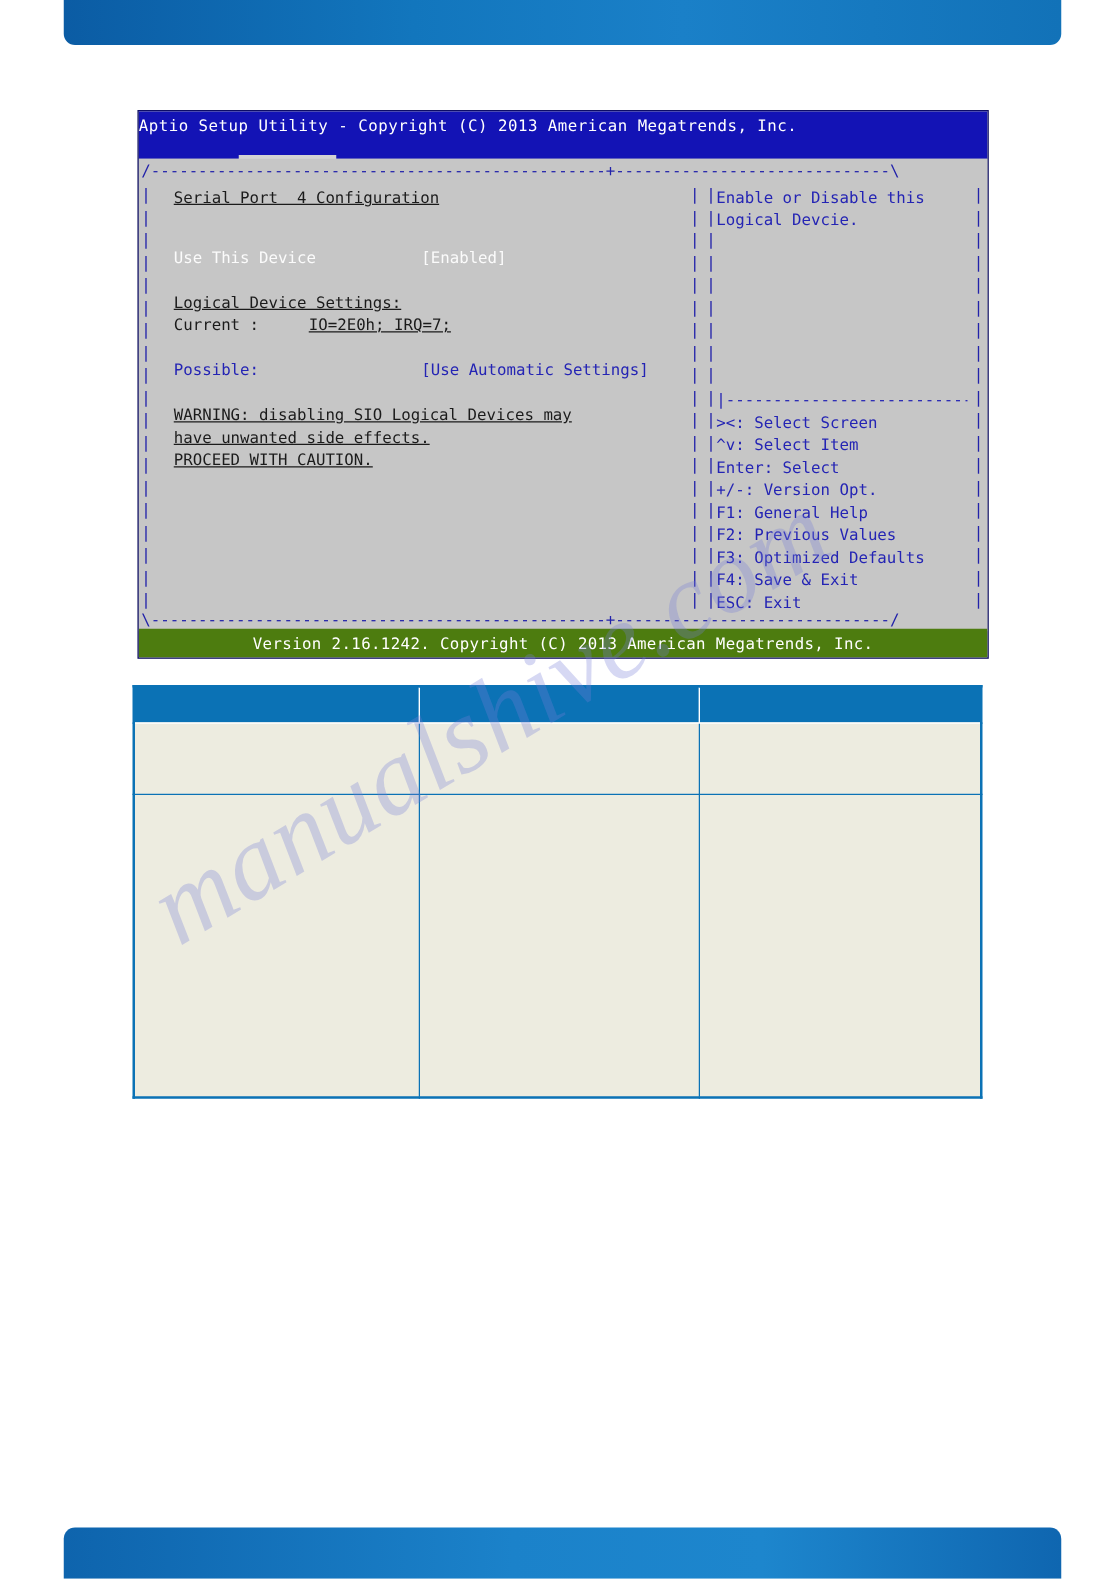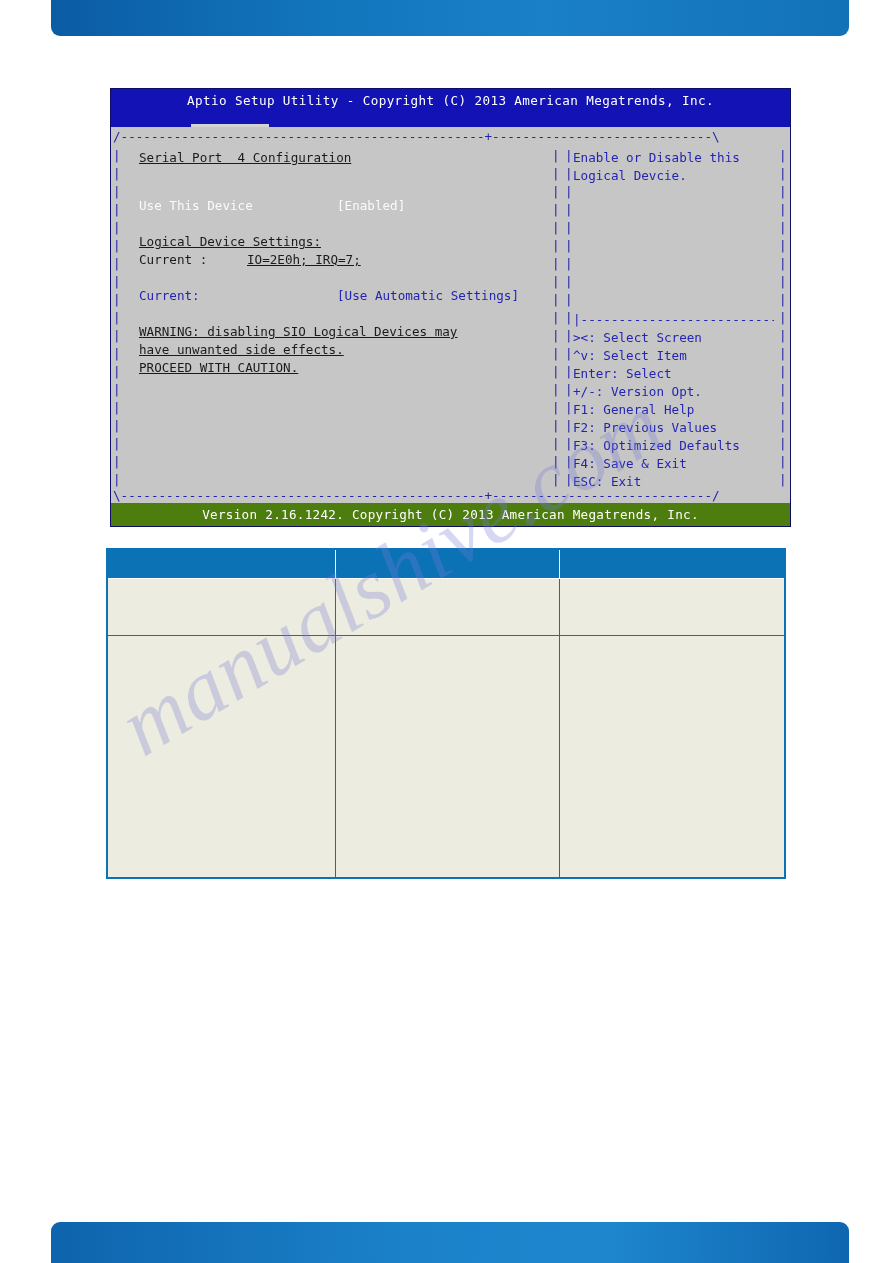--- a/index.html
+++ b/index.html
@@ -58,21 +58,21 @@
 
   .bios-titlebar {
     height: 38px;
     background: #1313b5;
     position: relative;
   }
   .bios-title {
     position: absolute;
     left: 0; right: 0;
     top: 3px;
-    text-align: center;
+    text-align: left;
     color: #ffffff;
     letter-spacing: 0.4px;
     font-size: 12.6px;
   }
   .bios-tab {
     position: absolute;
     left: 80px;
     top: 35px;
     background: #d3d3d3;
     color: #000000;
@@ -262,21 +262,21 @@
             <div class="line clr-white"><span class="kv" style="display:inline-block;width:198px">Use This Device</span><span>[Enabled]</span></div>
 
             <div class="line blank"></div>
 
             <div class="line clr-dark">Logical Device Settings:</div>
 
             <div class="line clr-dark"><span class="kv" style="display:inline-block;width:108px">Current :</span><span>IO=2E0h; IRQ=7;</span></div>
 
             <div class="line blank"></div>
 
-            <div class="line clr-blue"><span class="kv" style="display:inline-block;width:198px">Current:</span><span>[Use Automatic Settings]</span></div>
+            <div class="line clr-blue"><span class="kv" style="display:inline-block;width:198px">Possible:</span><span>[Use Automatic Settings]</span></div>
 
             <div class="line blank"></div>
 
             <div class="line clr-dark">WARNING: disabling SIO Logical Devices may</div>
             <div class="line clr-dark">have unwanted side effects.</div>
             <div class="line clr-dark">PROCEED WITH CAUTION.</div>
 
           </div>
         </div>
 

